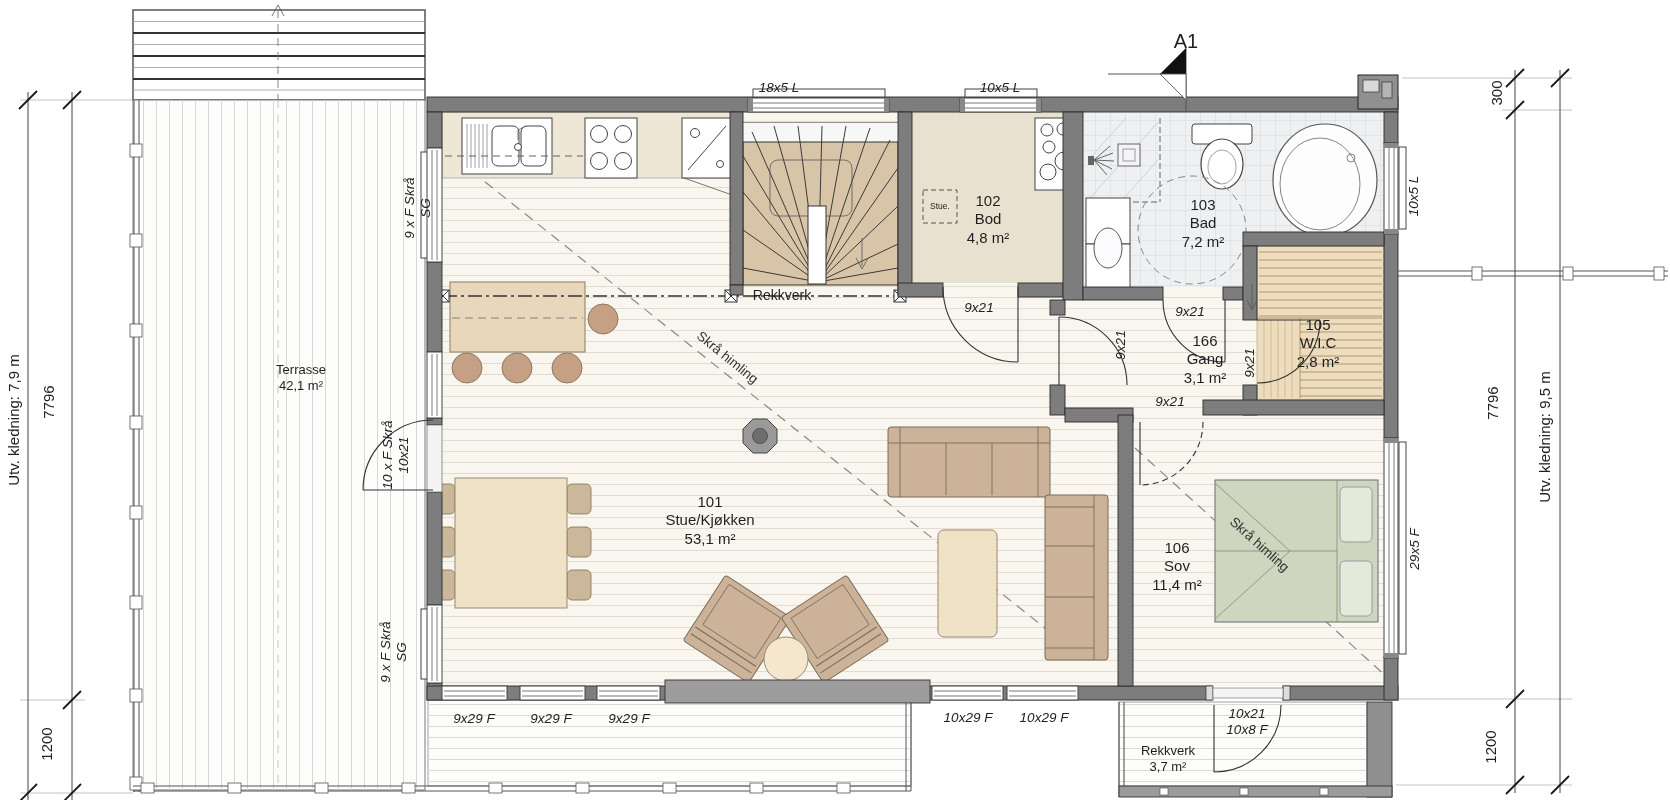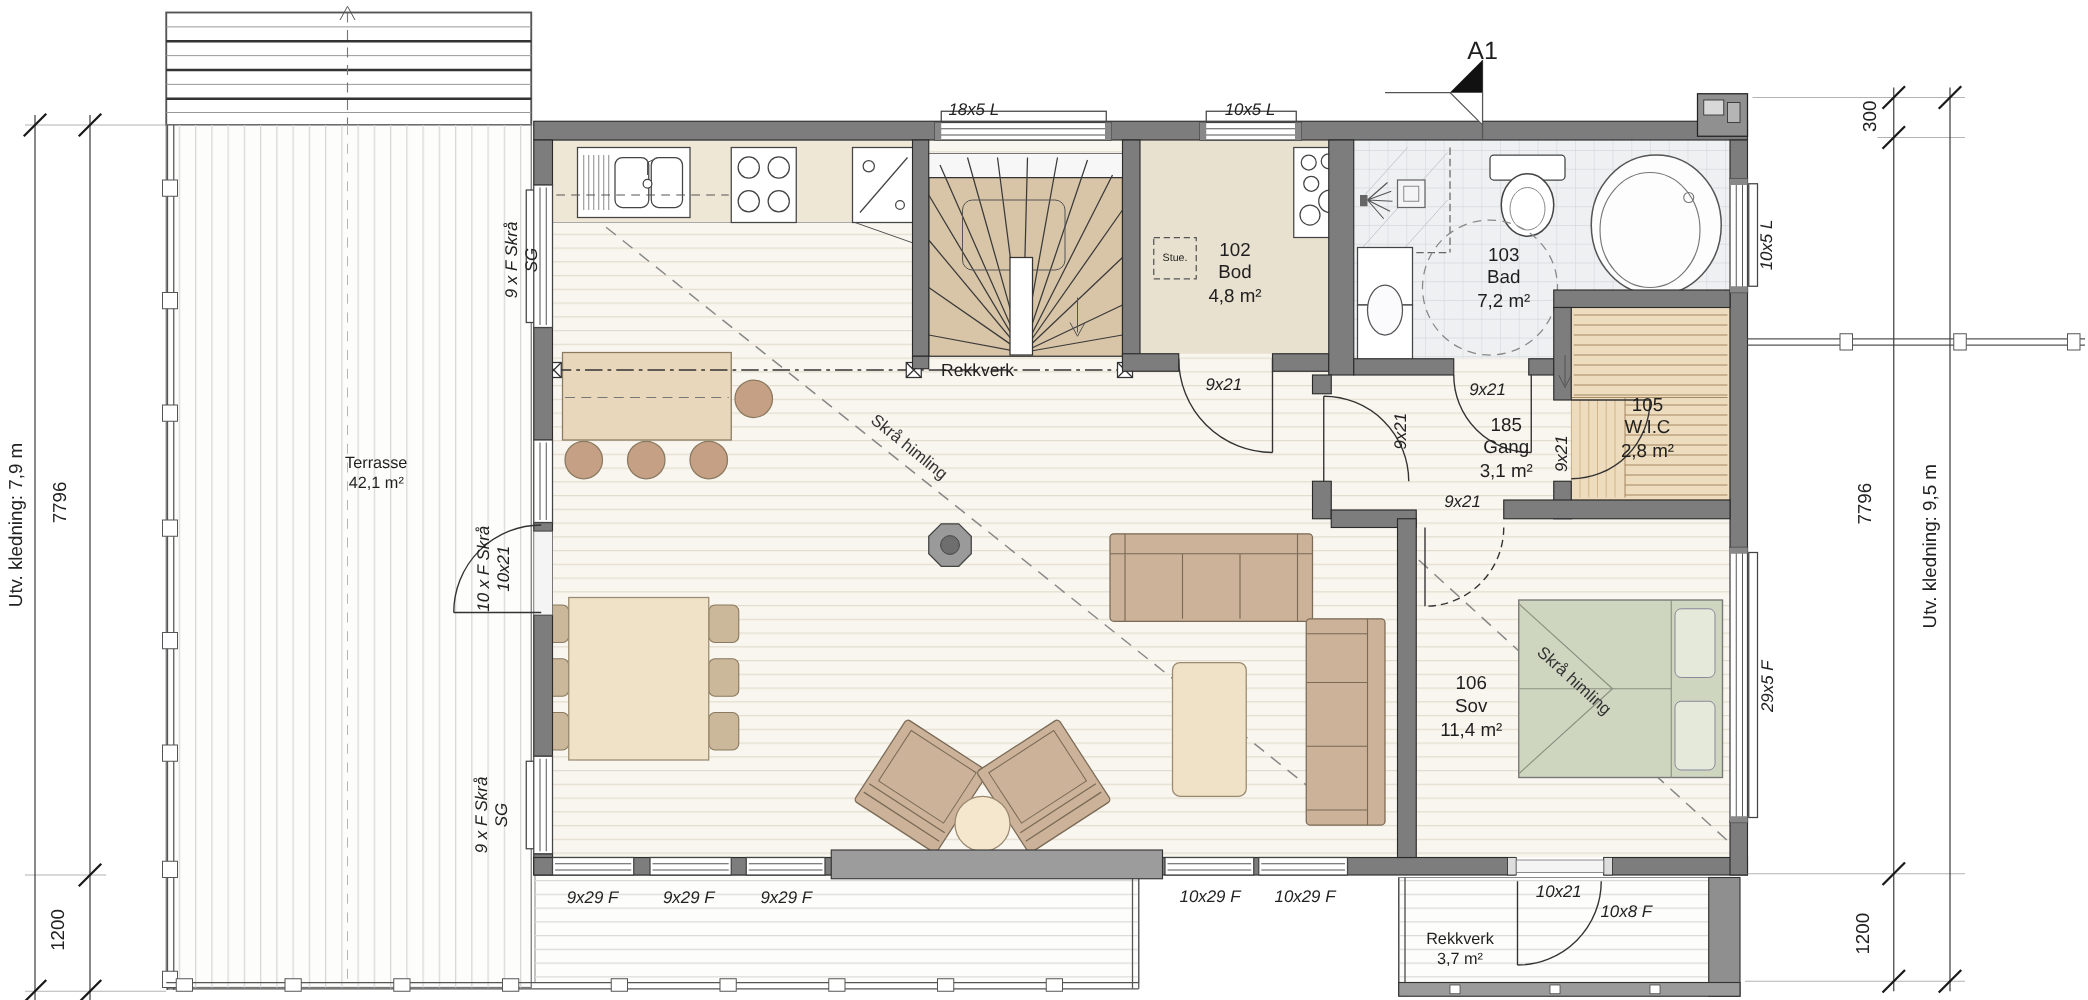--- a/index.html
+++ b/index.html
@@ -420,35 +420,40 @@
   </g>
 </svg>
 
 <div class="lbl a1" style="left:1186px;top:41px">A1</div>
 
 <div class="lbl big" style="left:301px;top:378px">
   <span>Terrasse</span>
   <span>42,1 m²</span>
 </div>
 
+<div class="lbl room" style="left:710px;top:520px">
+  <span>101</span>
+  <span>Stue/Kjøkken</span>
+  <span>53,1 m²</span>
+</div>
 
 <div class="lbl room" style="left:988px;top:219px">
   <span>102</span>
   <span>Bod</span>
   <span>4,8 m²</span>
 </div>
 
 <div class="lbl room" style="left:1203px;top:223px">
   <span>103</span>
   <span>Bad</span>
   <span>7,2 m²</span>
 </div>
 
 <div class="lbl room" style="left:1205px;top:359px">
-  <span>185</span>
+  <span>166</span>
   <span>Gang</span>
   <span>3,1 m²</span>
 </div>
 
 <div class="lbl room" style="left:1318px;top:343px">
   <span>105</span>
   <span>W.I.C</span>
   <span>2,8 m²</span>
 </div>
 
@@ -489,21 +494,21 @@
 <div class="lbl win r-90" style="left:396px;top:455px">
   <span>10 x F Skrå</span>
   <span>10x21</span>
 </div>
 <div class="lbl win" style="left:979px;top:308px">9x21</div>
 <div class="lbl win" style="left:1190px;top:312px">9x21</div>
 <div class="lbl win r-90" style="left:1121px;top:345px">9x21</div>
 <div class="lbl win r-90" style="left:1250px;top:363px">9x21</div>
 <div class="lbl win" style="left:1170px;top:402px">9x21</div>
 <div class="lbl win" style="left:1247px;top:714px">10x21</div>
-<div class="lbl win" style="left:1301px;top:730px">10x8 F</div>
+<div class="lbl win" style="left:1247px;top:730px">10x8 F</div>
 
 <div class="lbl dim r-90" style="left:14px;top:420px">Utv. kledning: 7,9 m</div>
 <div class="lbl dim r-90" style="left:49px;top:402px">7796</div>
 <div class="lbl dim r-90" style="left:47px;top:744px">1200</div>
 <div class="lbl dim r-90" style="left:1497px;top:93px">300</div>
 <div class="lbl dim r-90" style="left:1493px;top:403px">7796</div>
 <div class="lbl dim r-90" style="left:1491px;top:747px">1200</div>
 <div class="lbl dim r-90" style="left:1545px;top:437px">Utv. kledning: 9,5 m</div>
 
 </div>

